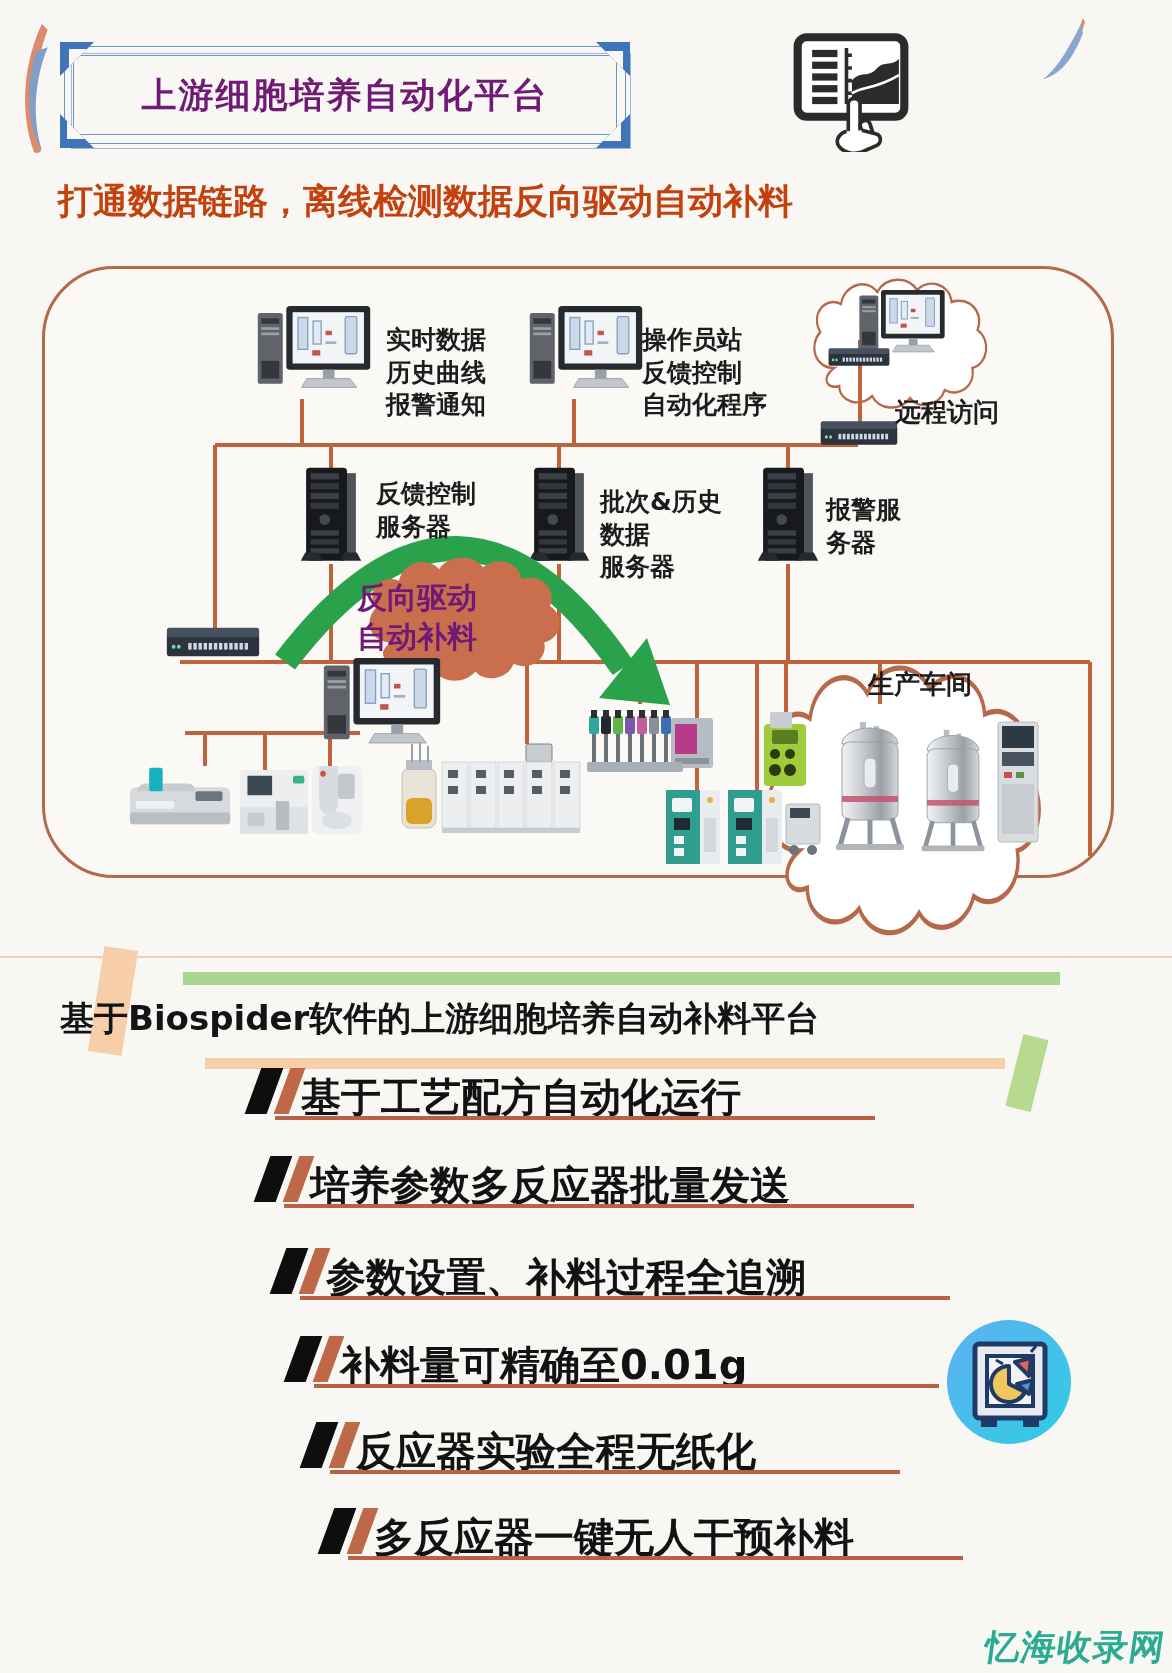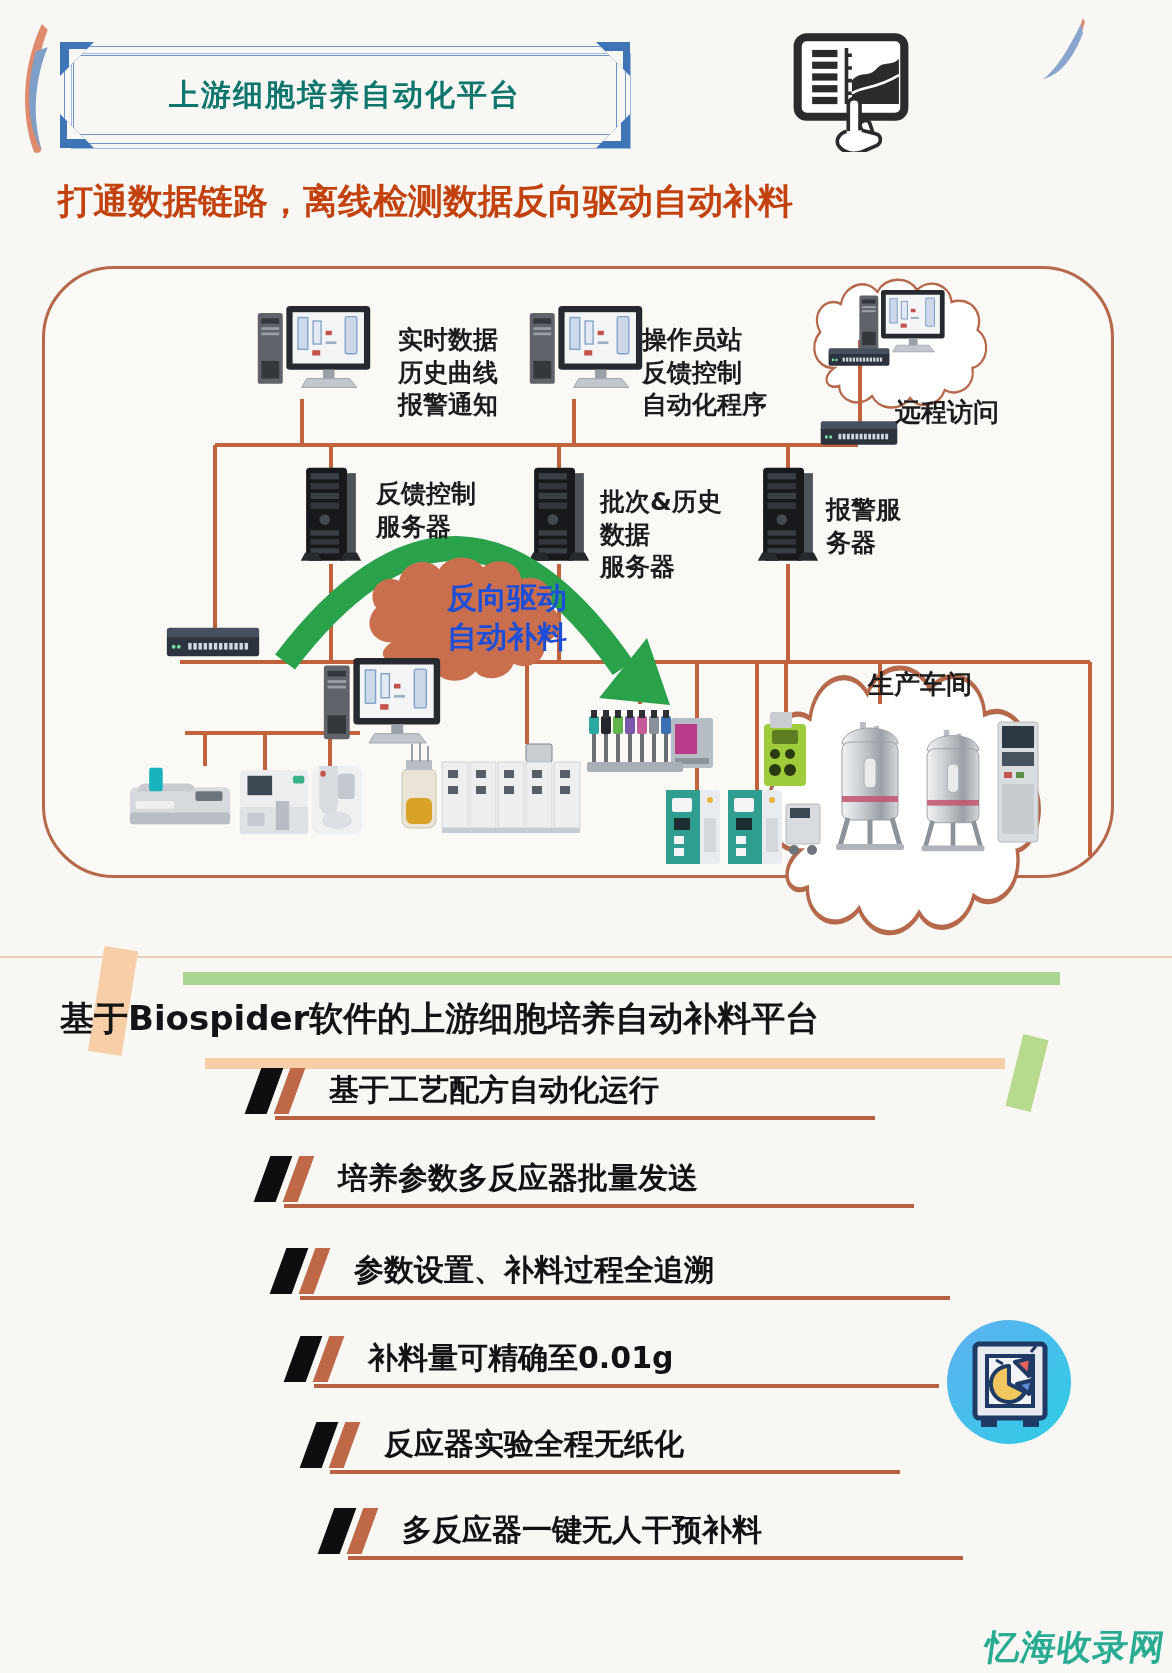--- a/index.html
+++ b/index.html
@@ -15,53 +15,53 @@
     border:1px solid #6d94c9;}
   .title-frame::before{content:"";position:absolute;inset:8px;border:1px solid #6d94c9;}
   .title-frame::after{content:"";position:absolute;left:6px;top:6px;right:-6px;bottom:-6px;
     border:1px solid #9db9dd;pointer-events:none;}
   .corner{position:absolute;width:34px;height:34px;z-index:3}
   .corner.tl{left:-5px;top:-5px}
   .corner.tr{right:-5px;top:-5px;transform:rotate(90deg)}
   .corner.br{right:-5px;bottom:-5px;transform:rotate(180deg)}
   .corner.bl{left:-5px;bottom:-5px;transform:rotate(270deg)}
   .title-text{position:absolute;inset:0;display:flex;align-items:center;justify-content:center;
-    font-size:30px;font-weight:bold;color:#0f766e;letter-spacing:2px;z-index:2;white-space:nowrap}
+    font-size:35px;font-weight:bold;color:#701a75;letter-spacing:2px;z-index:2;white-space:nowrap}
   .subtitle{position:absolute;left:58px;top:178px;font-size:35px;font-weight:bold;color:#c2410c;
     white-space:nowrap}
 
   
   .panel{position:absolute;left:42px;top:266px;width:1066px;height:606px;
     border:3px solid #b5684a;border-radius:72px;background:#faf9f6;}
   .diagram-svg{position:absolute;left:0;top:0;width:1172px;height:1000px;}
 
   .lbl{position:absolute;font-weight:bold;color:#1c1c1c;white-space:pre-line;
     line-height:1.3;font-size:25px;z-index:5}
   .lbl.big{font-size:26px}
-  .cloud-text{position:absolute;left:357px;top:578px;width:210px;text-align:right;
-    font-size:30px;font-weight:bold;color:#1d4ed8;white-space:pre-line;line-height:1.3;z-index:6}
+  .cloud-text{position:absolute;left:357px;top:578px;width:210px;text-align:left;
+    font-size:30px;font-weight:bold;color:#701a75;white-space:pre-line;line-height:1.3;z-index:6}
 
   
   .faint-line{position:absolute;left:0;top:956px;width:1172px;height:2px;background:#eccdb8}
   .green-bar{position:absolute;left:183px;top:972px;width:877px;height:13px;background:#a8d690}
   .peach-tilt-l{position:absolute;left:96px;top:948px;width:34px;height:106px;background:#f6cfa9;
     transform:rotate(9deg)}
   .banner-title{position:absolute;left:60px;top:996px;width:1110px;
     font-size:34px;font-weight:bold;color:#141414;white-space:nowrap}
   .peach-underline{position:absolute;left:205px;top:1058px;width:800px;height:11px;background:#f6cfa9}
   .green-tilt-r{position:absolute;left:1014px;top:1036px;width:26px;height:74px;background:#b7da8f;
     transform:rotate(14deg)}
 
   
   .feat{position:absolute;height:56px}
   .feat .b1{position:absolute;left:0;top:0;width:22px;height:46px;background:#0e0e0e;
     transform:skewX(-20deg)}
   .feat .b2{position:absolute;left:29px;top:0;width:15px;height:46px;background:#bf6847;
     transform:skewX(-20deg)}
-  .feat .ftext{position:absolute;left:76px;top:2px;font-size:30px;font-weight:bold;color:#121212;
+  .feat .ftext{position:absolute;left:48px;top:2px;font-size:40px;font-weight:bold;color:#121212;
     white-space:nowrap}
   .feat .fline{position:absolute;top:48px;height:4px;background:#b96243}
 
   .icon-circle{position:absolute;left:945px;top:1318px;width:128px;height:128px}
 
   .watermark{position:absolute;left:985px;top:1624px;font-size:35px;font-weight:bold;
     color:#29ac92;transform:skewX(-8deg);letter-spacing:1px;white-space:nowrap}
 </style>
 </head>
 <body>
@@ -362,21 +362,21 @@
   <g>
     <path d="M285,662 Q460,432 623,668" stroke="#2aa24c" stroke-width="25" fill="none"></path>
     <polygon points="670,705 599,698 647,638" fill="#2aa24c"></polygon>
   </g>
 
   <use href="#cloudpath" fill="#ca6f4d" stroke="none" transform="translate(357,550) scale(0.955,0.964)"></use>
 
   <use href="#s-pc" x="322" y="658" width="120" height="96"></use>
 </svg>
 
-<div class="lbl" style="left:398px;top:324px">实时数据
+<div class="lbl" style="left:386px;top:324px">实时数据
 历史曲线
 报警通知</div>
 <div class="lbl" style="left:642px;top:324px">操作员站
 反馈控制
 自动化程序</div>
 <div class="lbl big" style="left:895px;top:396px">远程访问</div>
 <div class="lbl" style="left:376px;top:478px">反馈控制
 服务器</div>
 <div class="lbl" style="left:600px;top:486px">批次&amp;历史
 数据

